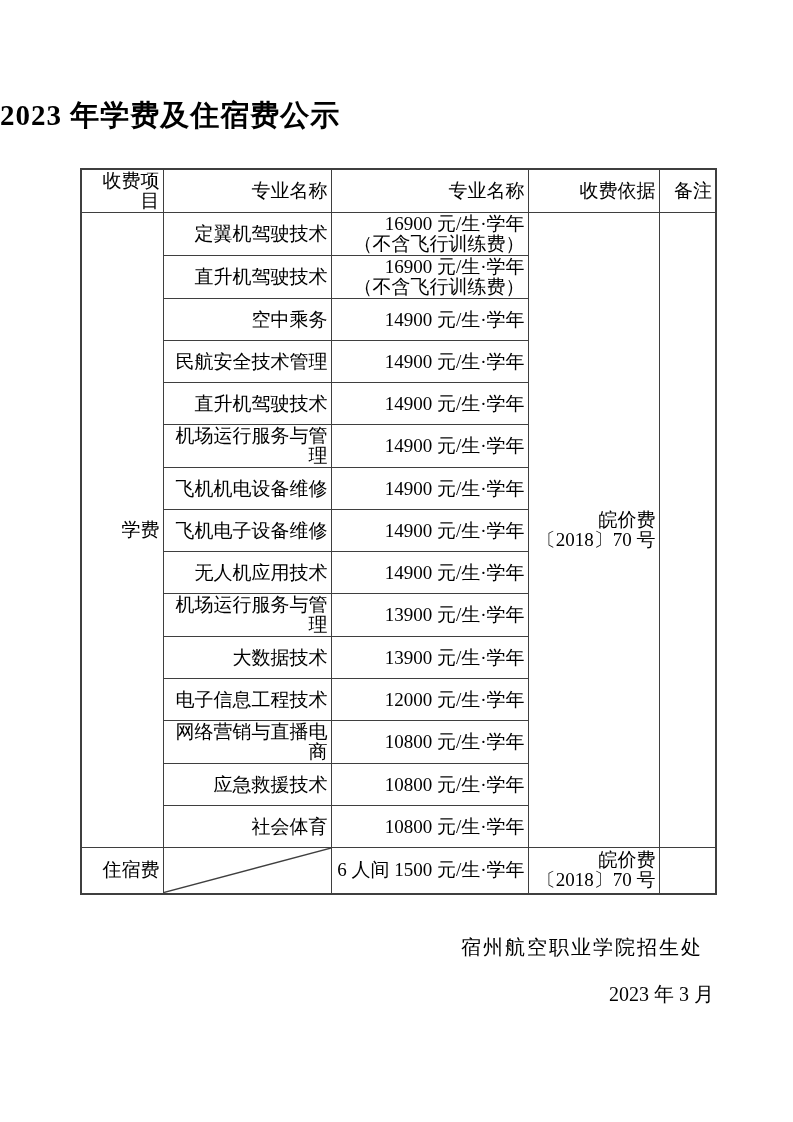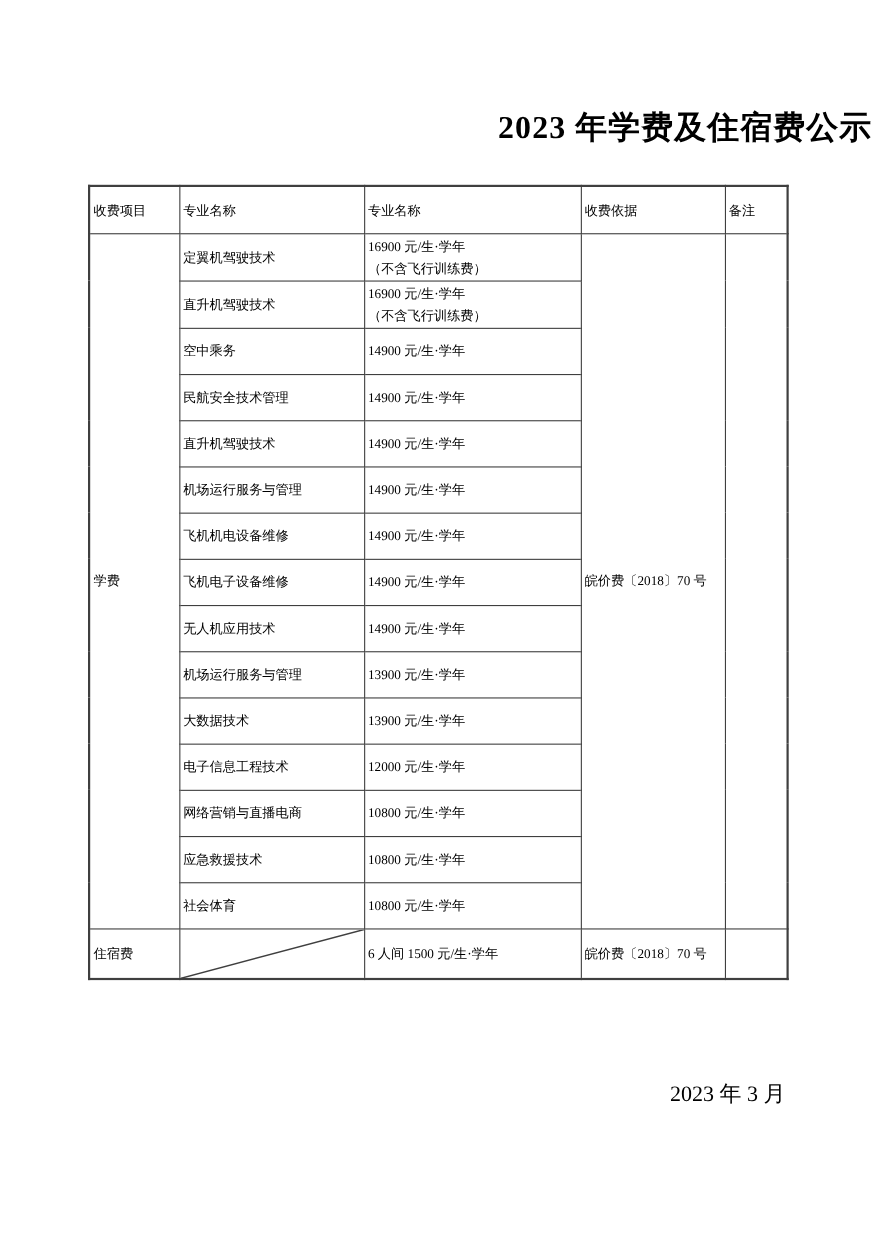--- a/index.html
+++ b/index.html
@@ -10,39 +10,39 @@
     background: #ffffff;
     color: #000000;
     font-family: "Liberation Serif", "DejaVu Serif", serif;
     overflow: hidden;
   }
   .doc-title {
     position: absolute;
     top: 96px;
     left: 0;
     width: 100%;
-    text-align: right;
+    text-align: left;
     font-size: 29px;
     font-weight: bold;
     letter-spacing: 1px;
   }
   table.fee-table {
     position: absolute;
     left: 80px;
     top: 168px;
     width: 635px;
     border-collapse: collapse;
     table-layout: fixed;
     border: 2px solid #3f3f3f;
   }
   table.fee-table td {
     border: 1.5px solid #3f3f3f;
-    text-align: left;
+    text-align: right;
     vertical-align: middle;
-    font-size: 12px;
+    font-size: 19px;
     line-height: 20px;
     padding: 1px 3px;
     overflow: hidden;
   }
   tr.header-row   { height: 43px; }
   tr.row-tall     { height: 43px; }
   tr.row-std      { height: 42px; padding-left: 48px; }
   tr.row-acc      { height: 46px; padding-left: 40px; }
   td.diag-cell    { position: relative; padding: 0; }
   td.diag-cell svg {
@@ -169,15 +169,16 @@
             <line x1="0" y1="100" x2="100" y2="0" stroke="#3f3f3f" stroke-width="1.3" vector-effect="non-scaling-stroke"></line>
           </svg>
         </td>
         <td>6 人间 1500 元/生·学年</td>
         <td>皖价费〔2018〕70 号</td>
         <td></td>
       </tr>
     </tbody>
   </table>
 
+  <div class="footer-signature">宿州航空职业学院招生处</div>
   <div class="footer-date">2023 年 3 月</div>
 
 </div>
 
 </body></html>

